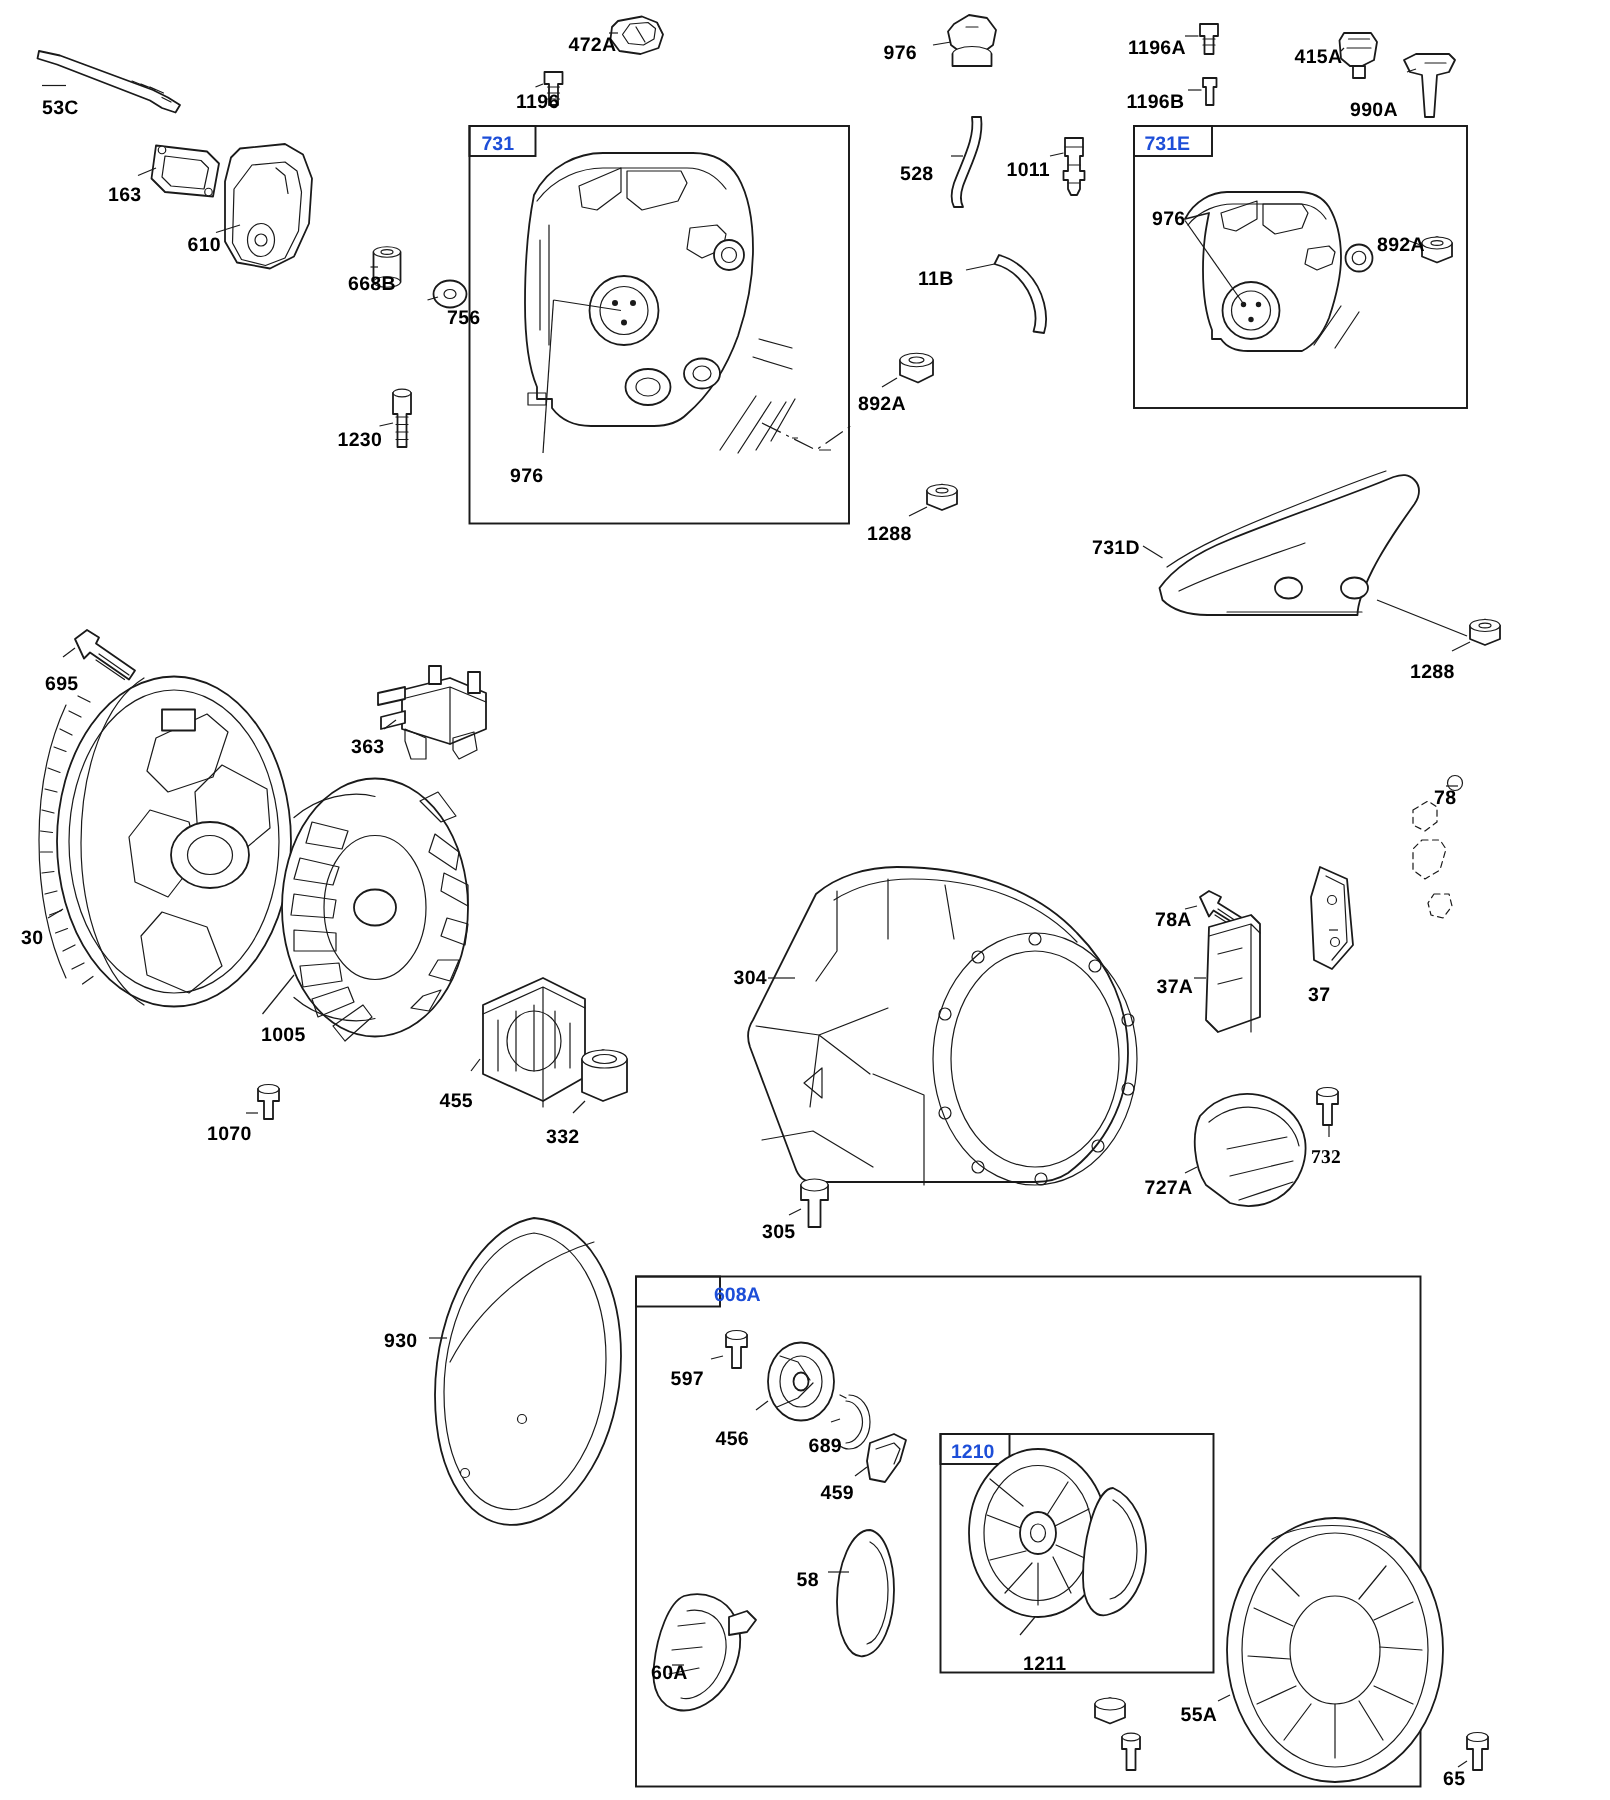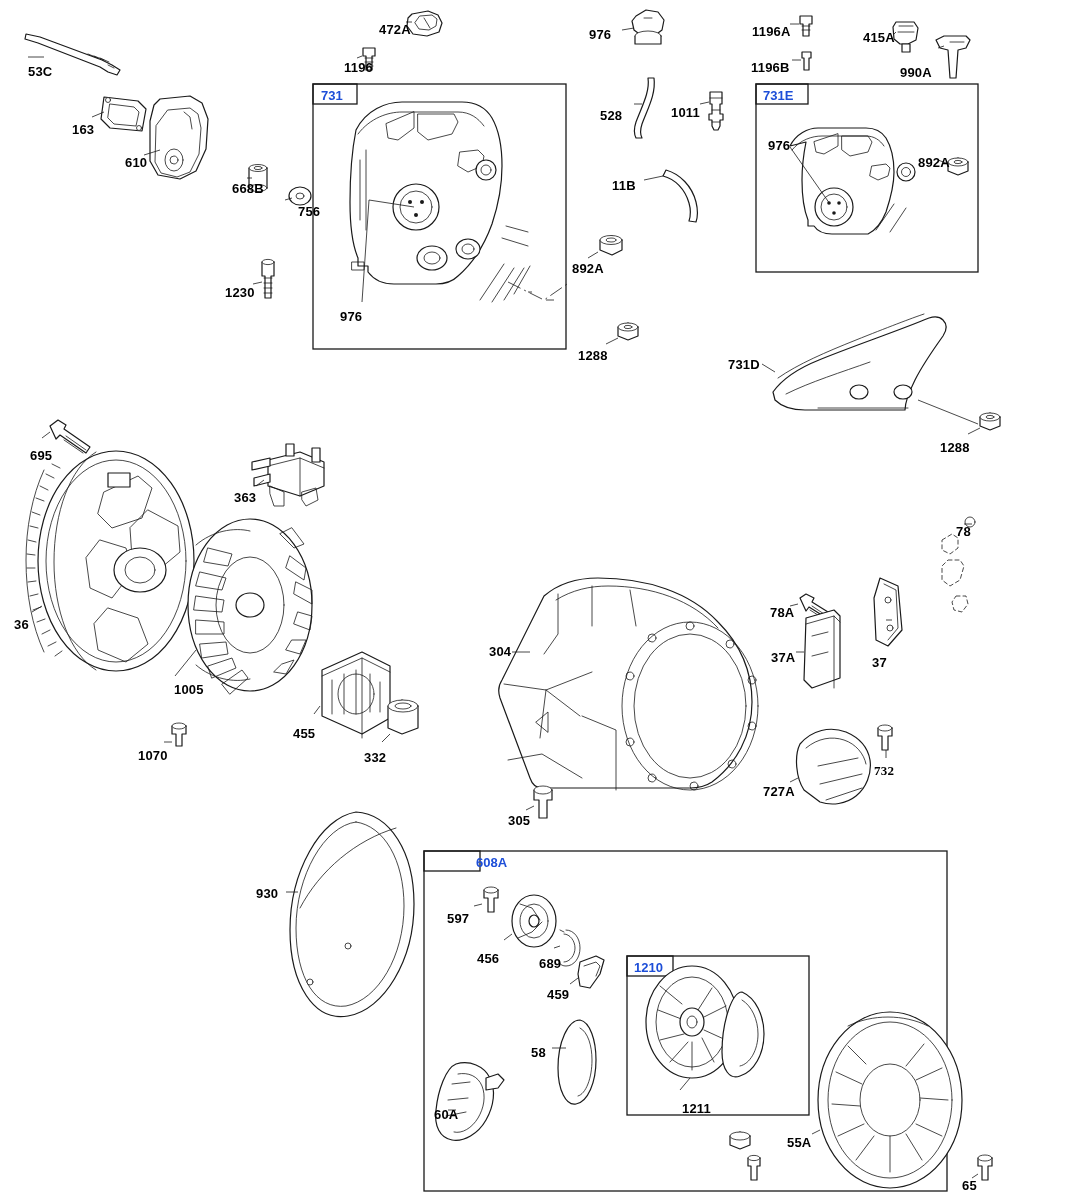--- a/index.html
+++ b/index.html
@@ -519,21 +519,21 @@
   <div class="lbl" style="left:900px;top:65px;">990A</div>
   <div class="lbl" style="left:768px;top:138px;">976</div>
   <div class="lbl" style="left:918px;top:155px;">892A</div>
   <div class="lbl" style="left:340px;top:309px;">976</div>
   <div class="lbl" style="left:572px;top:261px;">892A</div>
   <div class="lbl" style="left:578px;top:348px;">1288</div>
   <div class="lbl" style="left:728px;top:357px;">731D</div>
   <div class="lbl" style="left:940px;top:440px;">1288</div>
   <div class="lbl" style="left:30px;top:448px;text-align:center;">695</div>
   <div class="lbl" style="left:234px;top:490px;">363</div>
-  <div class="lbl" style="left:14px;top:617px;">36</div>
+  <div class="lbl" style="left:14px;top:617px;">30</div>
   <div class="lbl" style="left:126px;top:682px;margin-left:48px;">1005</div>
   <div class="lbl" style="left:293px;top:726px;">455</div>
   <div class="lbl" style="left:364px;top:750px;">332</div>
   <div class="lbl" style="left:138px;top:748px;">1070</div>
   <div class="lbl" style="left:489px;top:644px;">304</div>
   <div class="lbl" style="left:508px;top:813px;">305</div>
   <div class="lbl" style="left:956px;top:524px;">78</div>
   <div class="lbl" style="left:770px;top:605px;">78A</div>
   <div class="lbl" style="left:872px;top:655px;">37</div>
   <div class="lbl" style="left:771px;top:650px;">37A</div>

